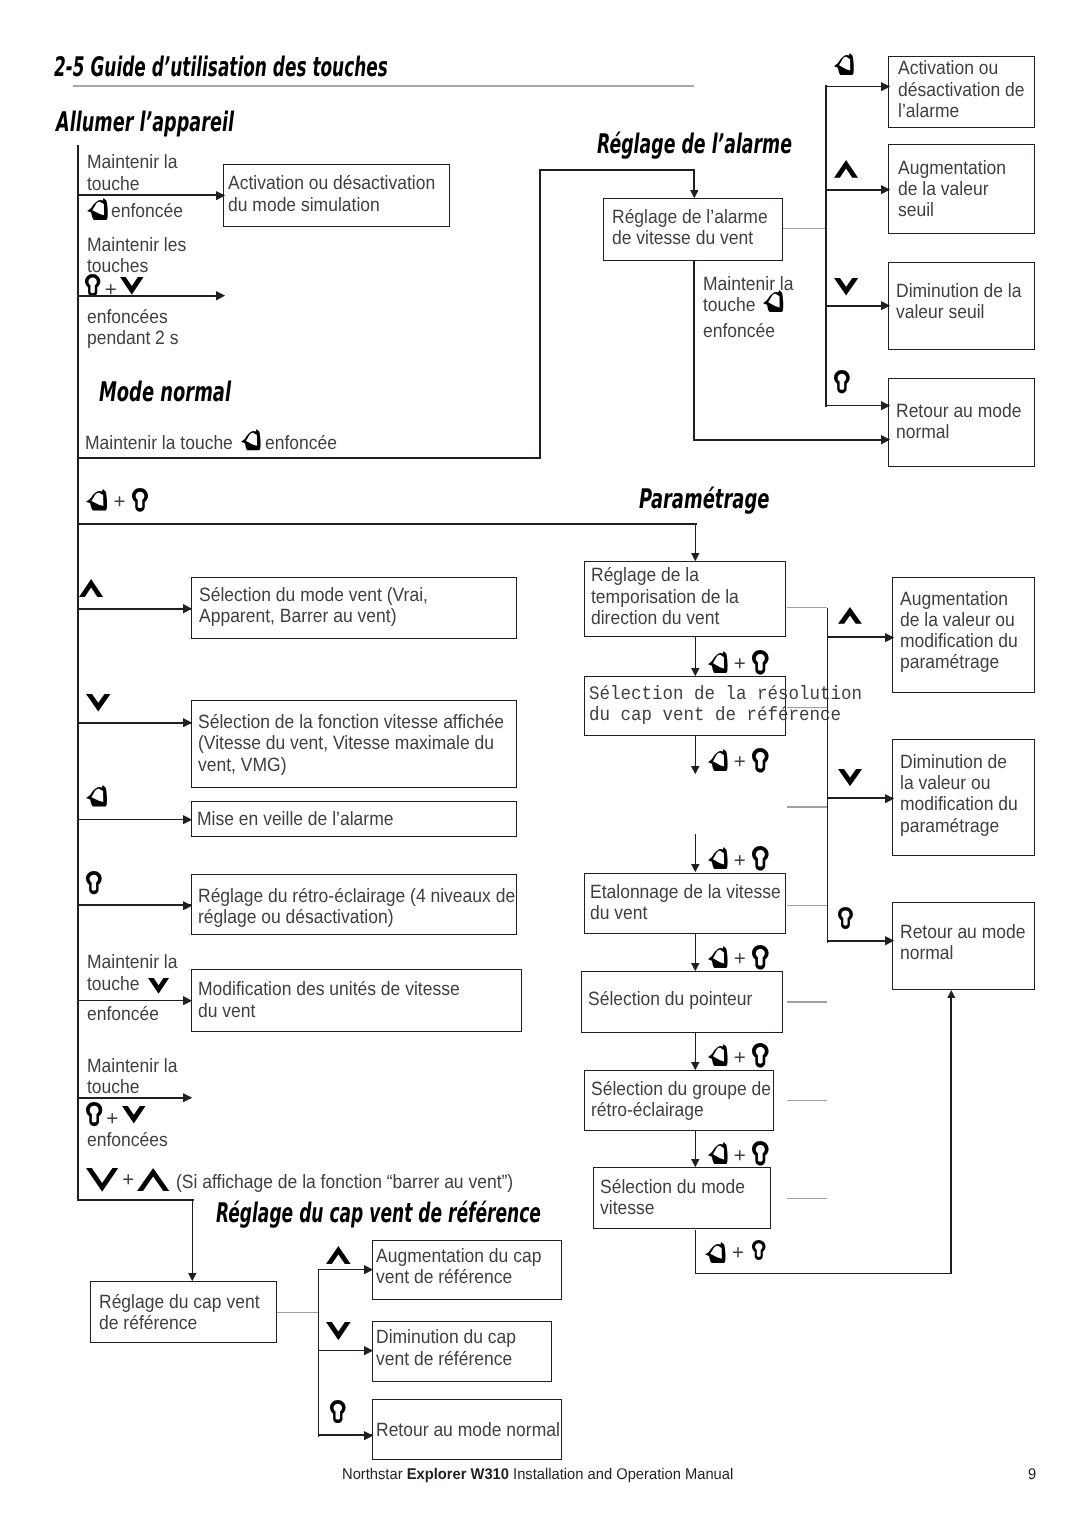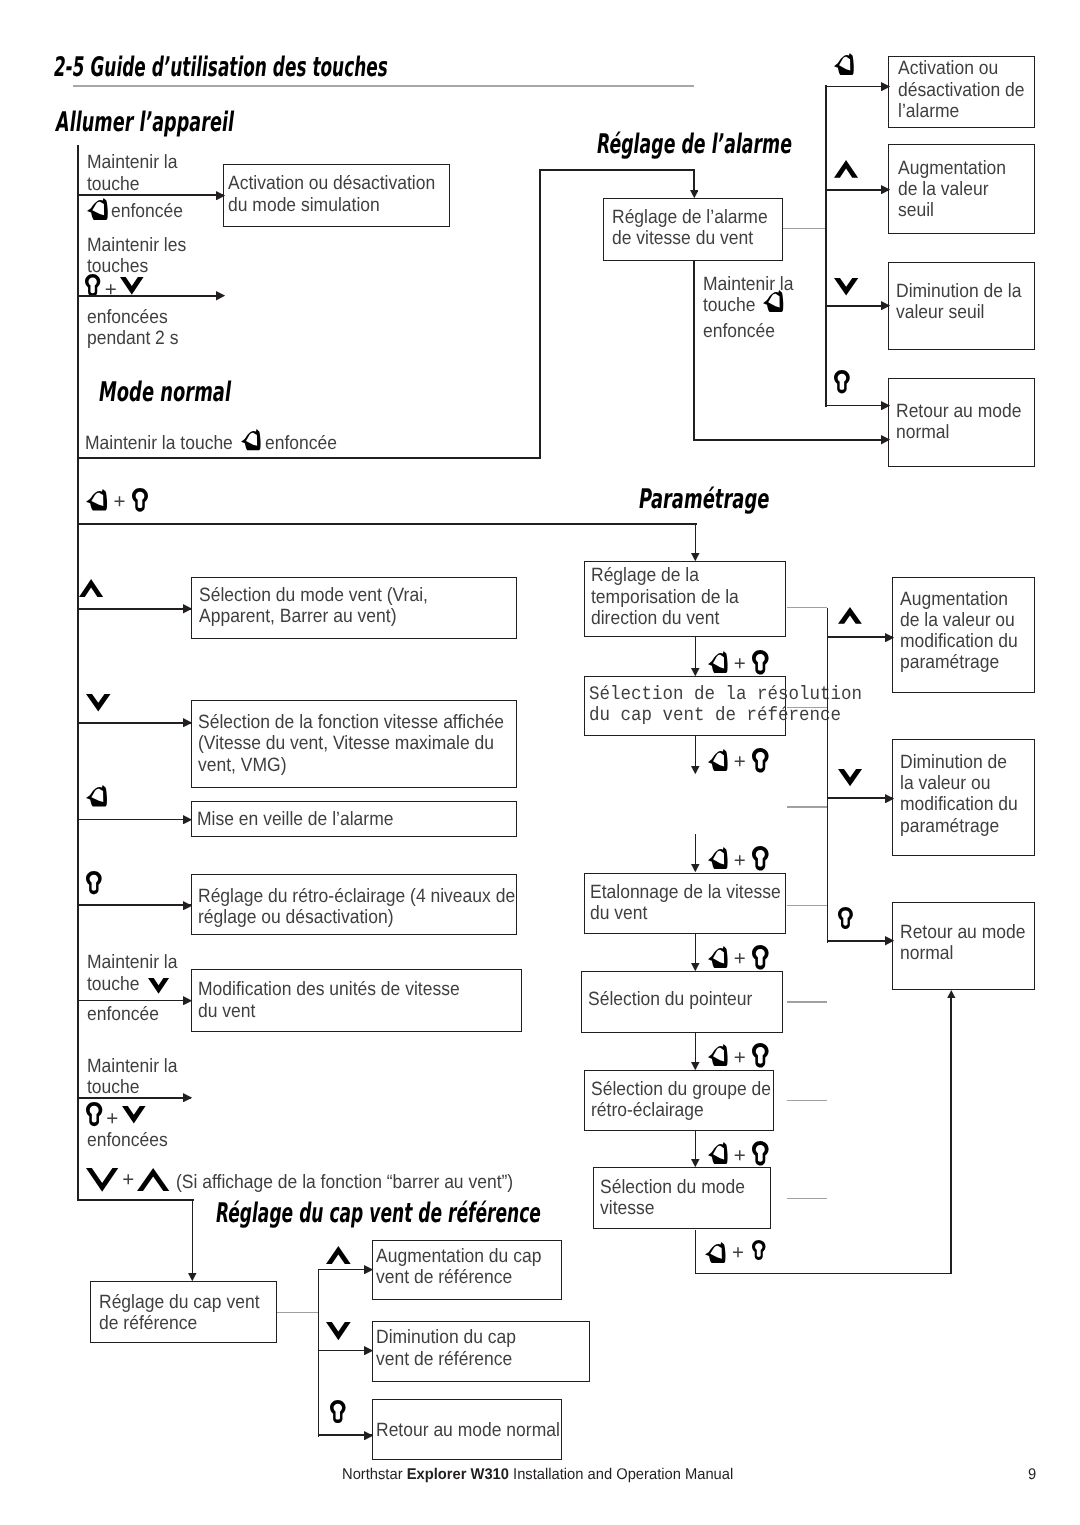--- a/index.html
+++ b/index.html
@@ -212,21 +212,21 @@
 </div>
 <div class="a" style="left:325.9px;top:1322.0px;">
       <svg class="ic" width="24.7" height="18.2" viewBox="0 0 100.0 73.68" preserveAspectRatio="none">
         <path d="M0 0 L23.63 0 L50.00 38.87 L76.37 0 L100.00 0 L50.00 73.68 Z" fill="#000"></path>
       </svg>
     </div>
 <div class="a ln" style="left:317.6px;top:1349.6999999999998px;width:54.19999999999999px;height:1.8px;"></div>
 <svg class="a" style="left:364.3px;top:1345.8999999999999px;" width="9.2" height="9.4" viewBox="0 0 10 10" preserveAspectRatio="none">
       <polygon points="0,0 10,5 0,10" fill="#231f20"></polygon>
     </svg>
-<div class="a box" style="left:371.8px;top:1320.7px;width:218px;height:61.5px;padding-left:8px;">
+<div class="a box" style="left:371.8px;top:1320.7px;width:180px;height:61.5px;padding-left:8px;">
 <div class="a tx" style="left:3.70px;top:5.60px;">Diminution du cap
 vent de référence</div>
 </div>
 <div class="a" style="left:330.2px;top:1400.2px;">
       <svg class="ic" width="15.6" height="23.1" viewBox="0 0 15.4 22.8">
         <path d="M7.7 0 C3.45 0 0 3.3 0 7.4 C0 9.9 1.2 12.1 3.1 13.5 L3.1 18.4 C3.1 20.8 5.2 22.8 7.7 22.8 C10.2 22.8 12.3 20.8 12.3 18.4 L12.3 13.5 C14.2 12.1 15.4 9.9 15.4 7.4 C15.4 3.3 11.95 0 7.7 0 Z M7.7 3.6 C10.1 3.6 11.9 5.3 11.9 7.7 C11.9 9.2 11.1 10.5 9.9 11.3 L9.9 17.7 C9.9 18.6 8.9 19.3 7.7 19.3 C6.5 19.3 5.5 18.6 5.5 17.7 L5.5 11.3 C4.3 10.5 3.5 9.2 3.5 7.7 C3.5 5.3 5.3 3.6 7.7 3.6 Z" fill="#000" fill-rule="evenodd"></path>
       </svg>
     </div>
 <div class="a ln" style="left:317.6px;top:1434.3999999999999px;width:54.19999999999999px;height:1.8px;"></div>
 <svg class="a" style="left:364.3px;top:1430.6px;" width="9.2" height="9.4" viewBox="0 0 10 10" preserveAspectRatio="none">

